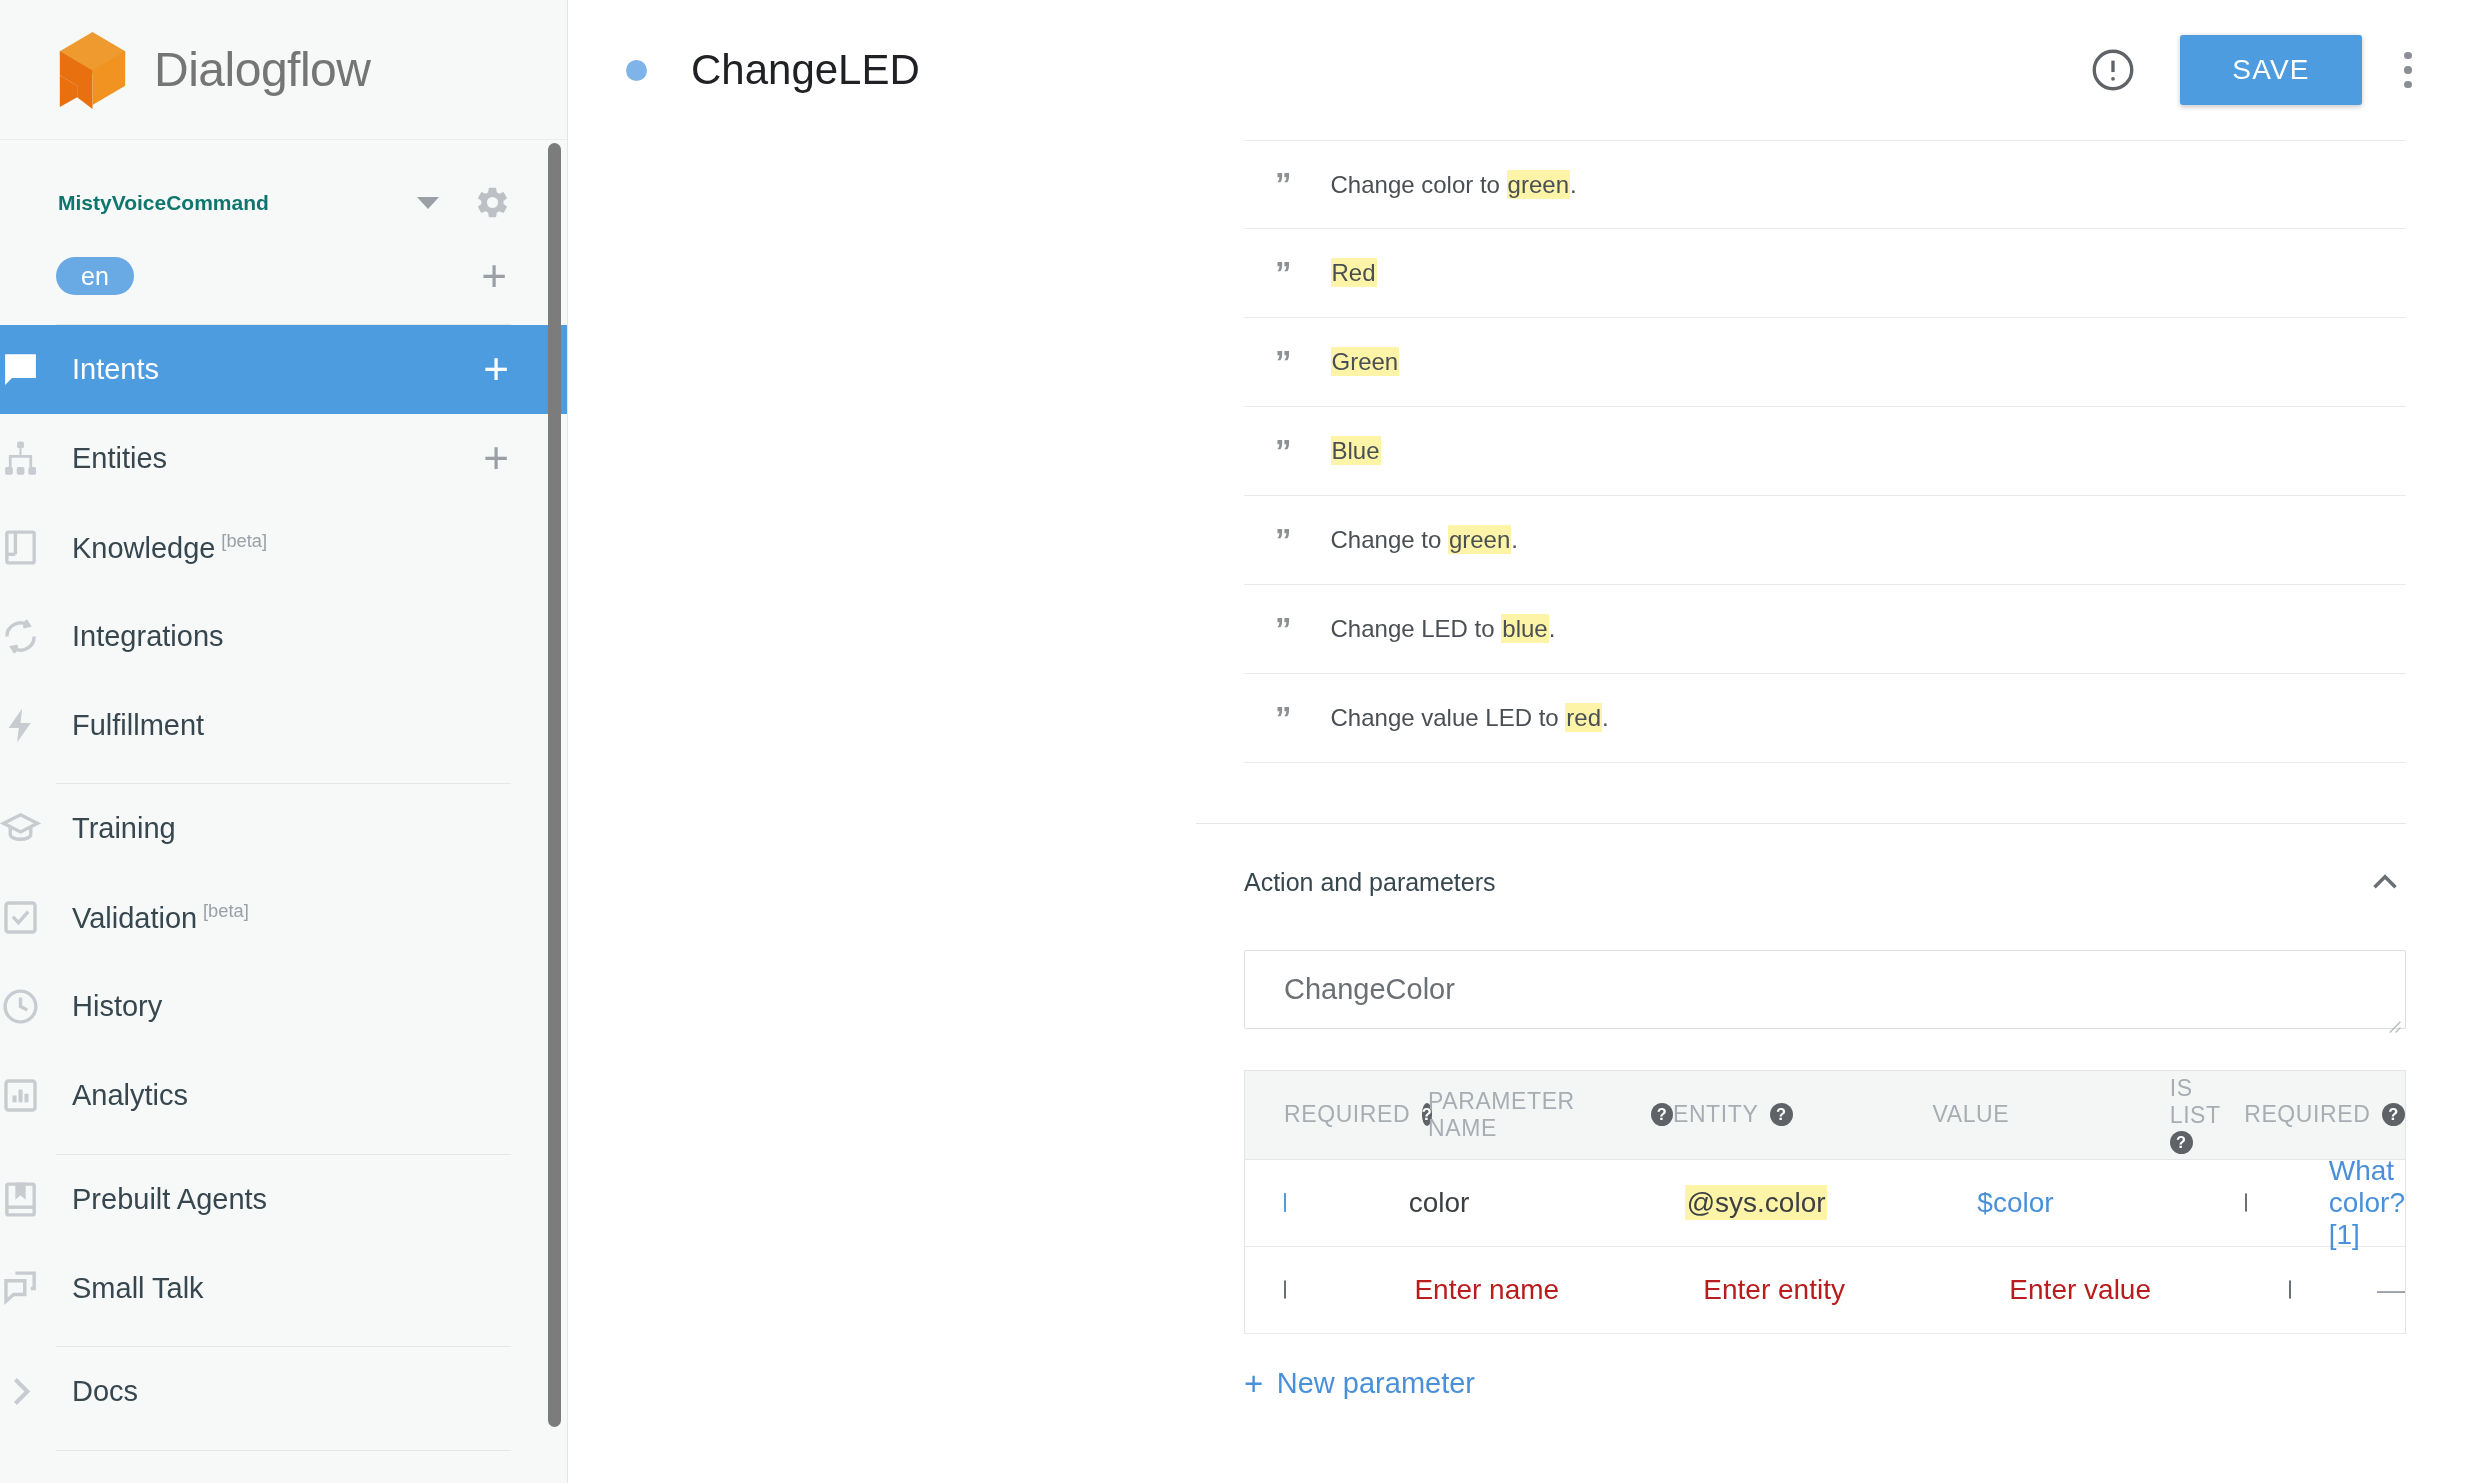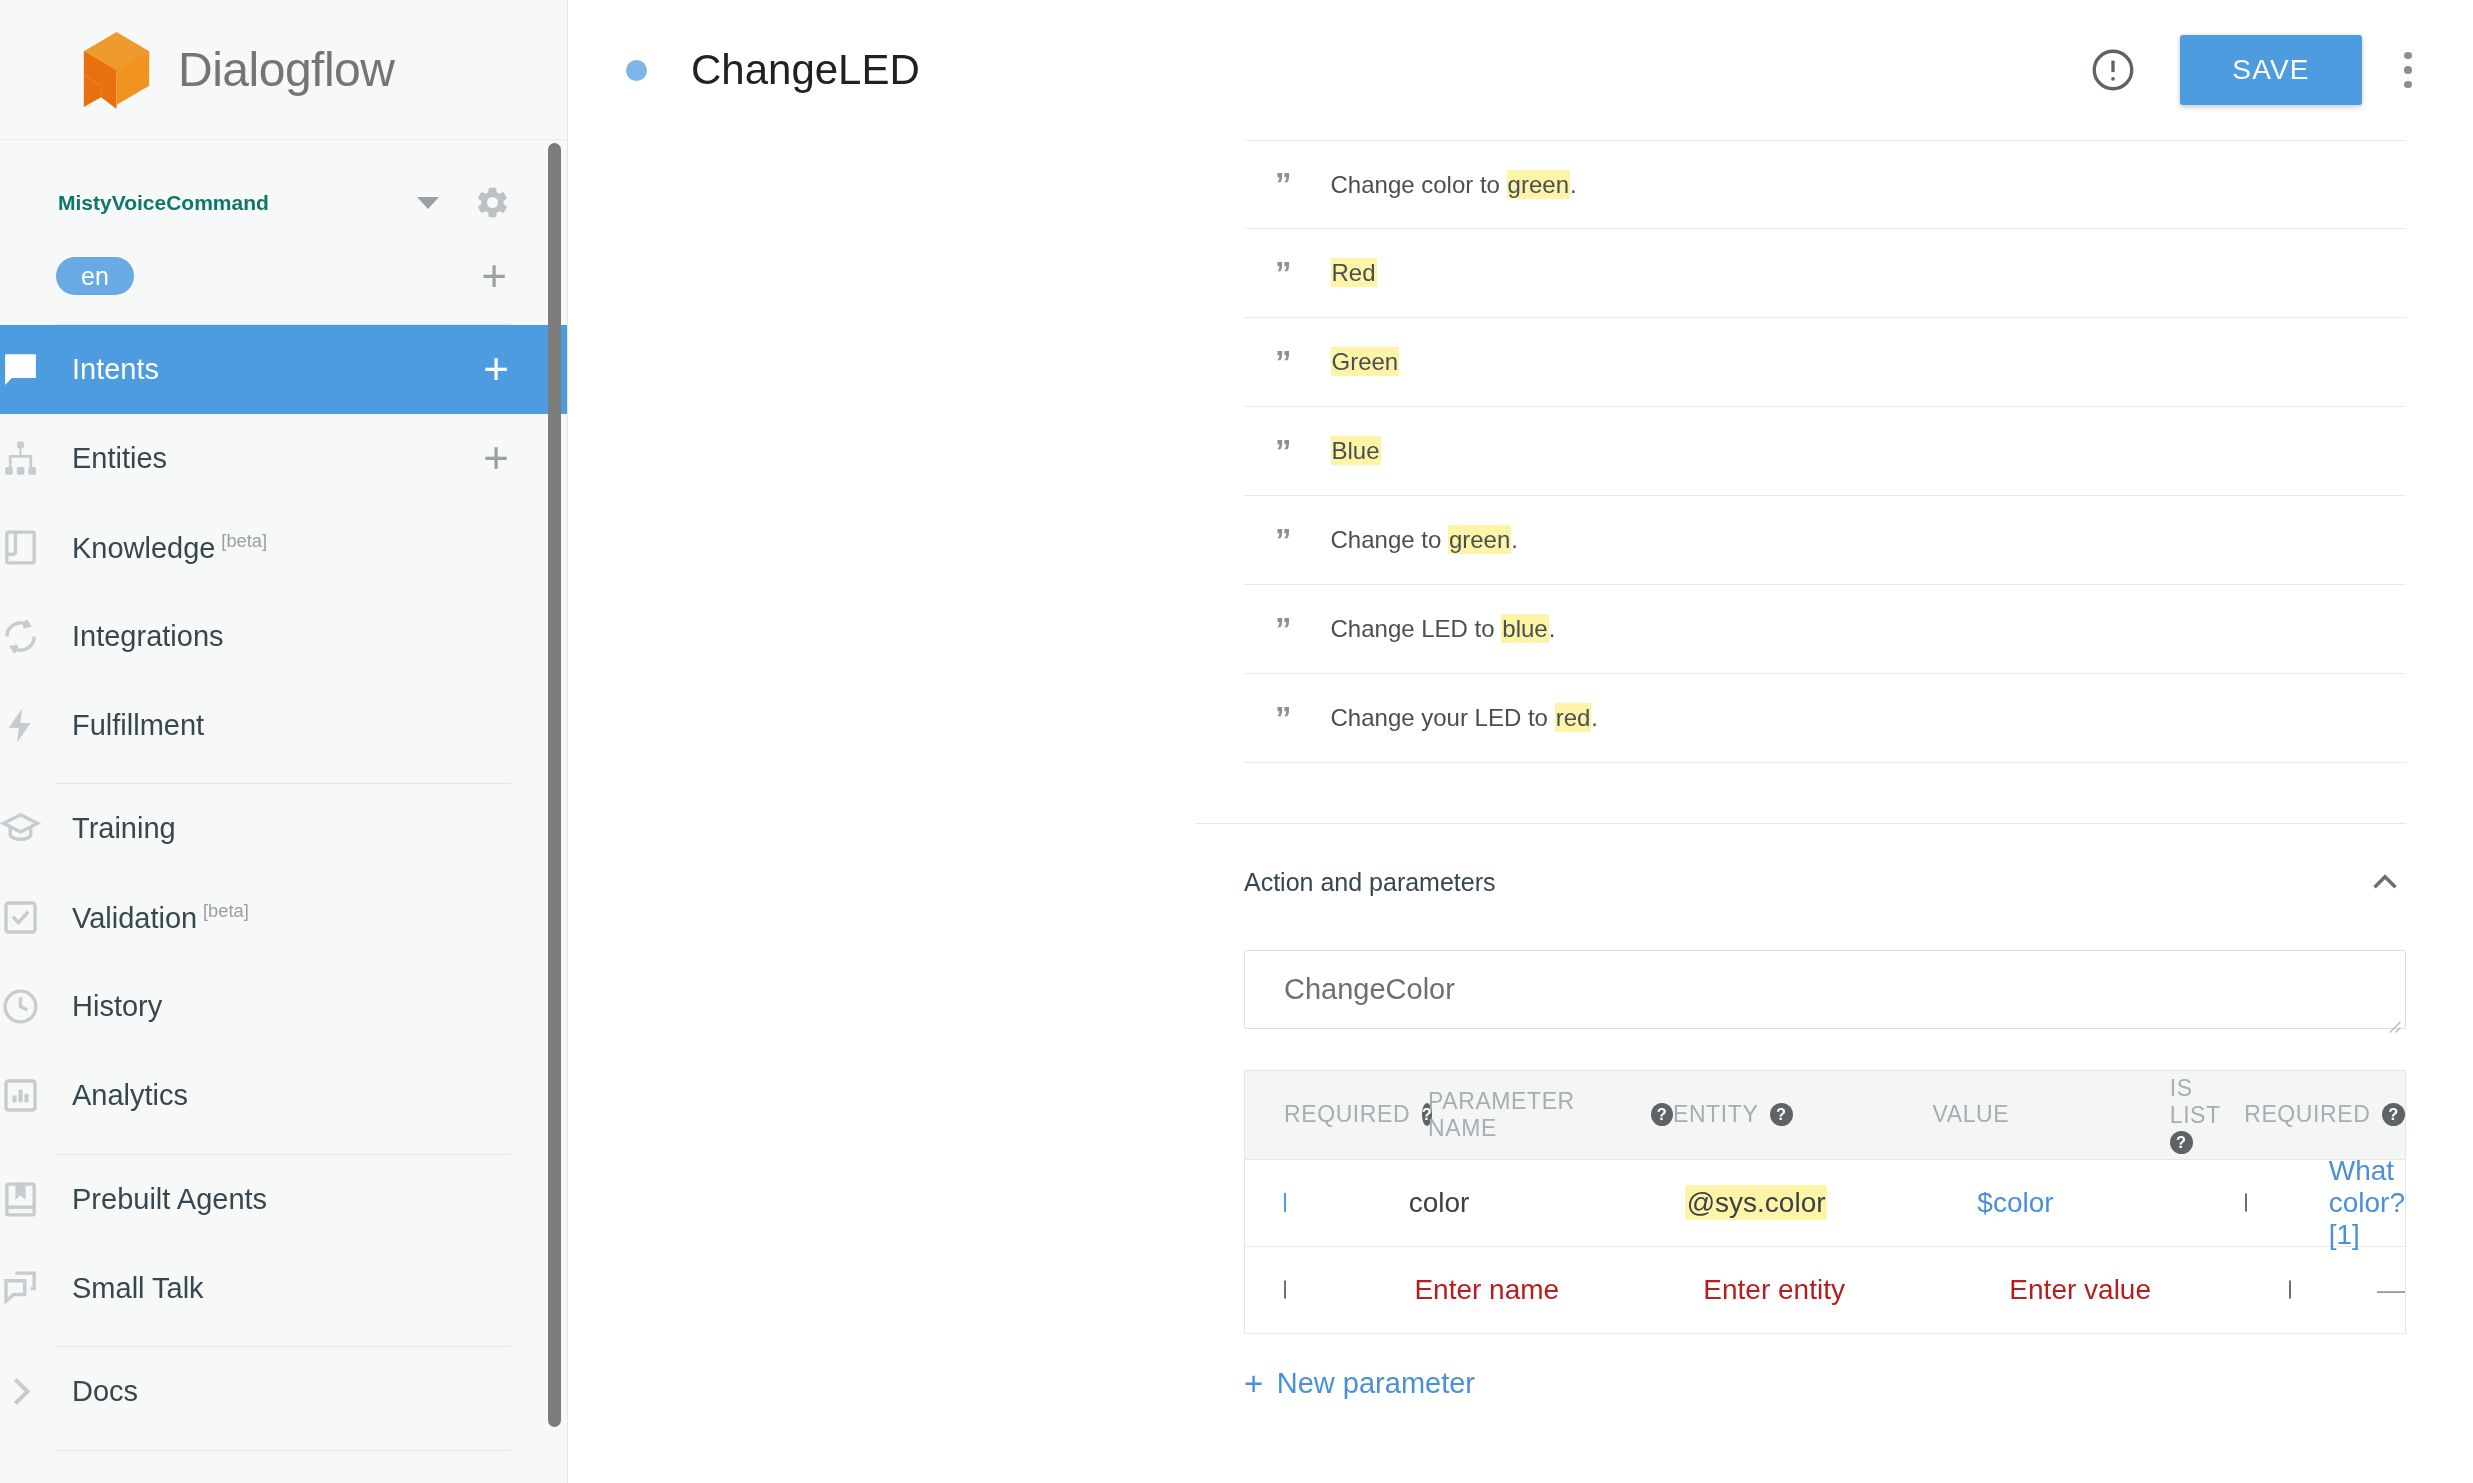--- a/index.html
+++ b/index.html
@@ -13,21 +13,21 @@
   
   .sidebar {
     width: 568px; height: 1483px;
     background: #f7f8f8;
     border-right: 1px solid #e3e5e6;
     position: relative;
     display: flex; flex-direction: column;
   }
   .brand {
     height: 140px; display: flex; align-items: center;
-    padding-left: 80px; gap: 25px;
+    padding-left: 56px; gap: 25px;
     background: #f7f8f8;
     border-bottom: 1px solid #ebecec;
   }
   .brand-logo { width: 73px; height: 79px; position: relative; }
   .brand-name {
     font-size: 48px; color: #757575; letter-spacing: -0.5px;
     font-family: "Liberation Sans", sans-serif;
   }
 
   .agent-row {
@@ -404,21 +404,21 @@
           <div class="phrase-row">
             <span class="quote-ico">”</span>
             <span class="phrase-text"><span>Change to </span><span class="hl">green</span><span>.</span></span>
           </div>
           <div class="phrase-row">
             <span class="quote-ico">”</span>
             <span class="phrase-text"><span>Change LED to </span><span class="hl">blue</span><span>.</span></span>
           </div>
           <div class="phrase-row">
             <span class="quote-ico">”</span>
-            <span class="phrase-text"><span>Change your LED to </span><span class="hl">red</span><span>.</span></span>
+            <span class="phrase-text"><span>Change value LED to </span><span class="hl">red</span><span>.</span></span>
           </div>
         </div>
 
       <div class="section-sep"></div>
 
       <div class="section-head">
         <span class="section-title">Action and parameters</span>
         <span class="chev-up">
           <svg width="42" height="42" viewBox="0 0 24 24" fill="none" stroke="#6b7074" stroke-width="2">
             <polyline points="6,15 12,9 18,15"></polyline>

